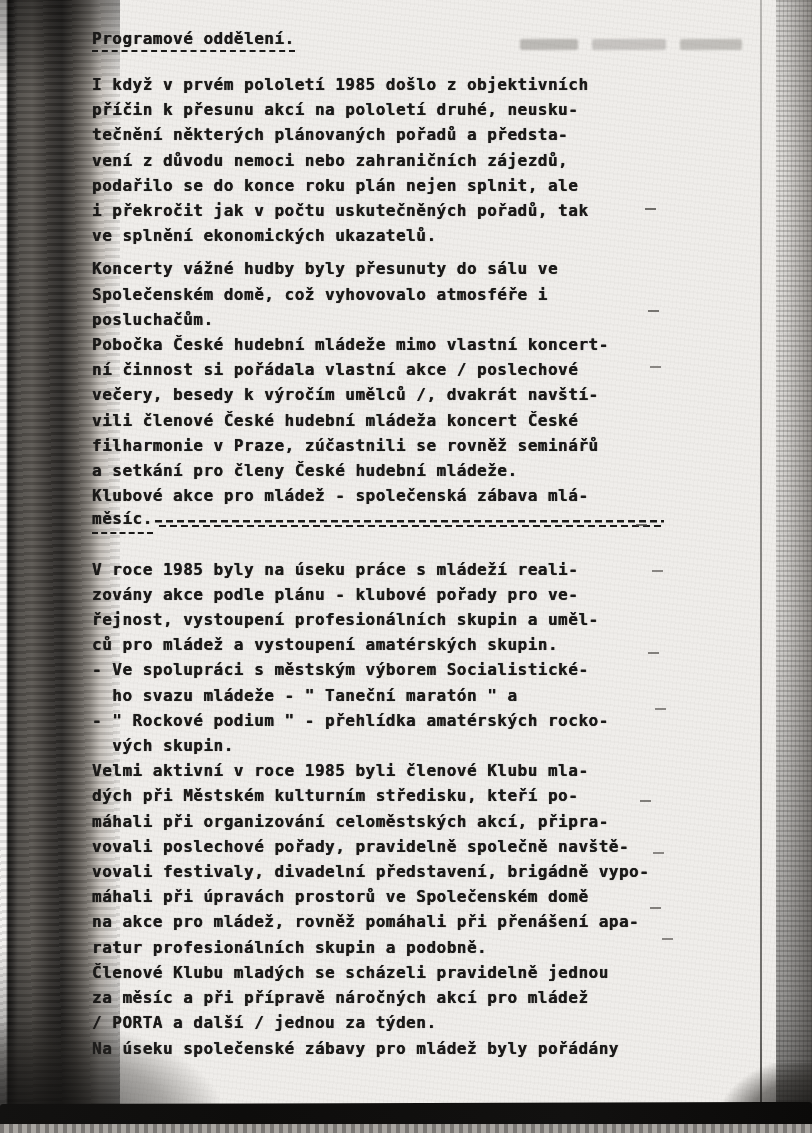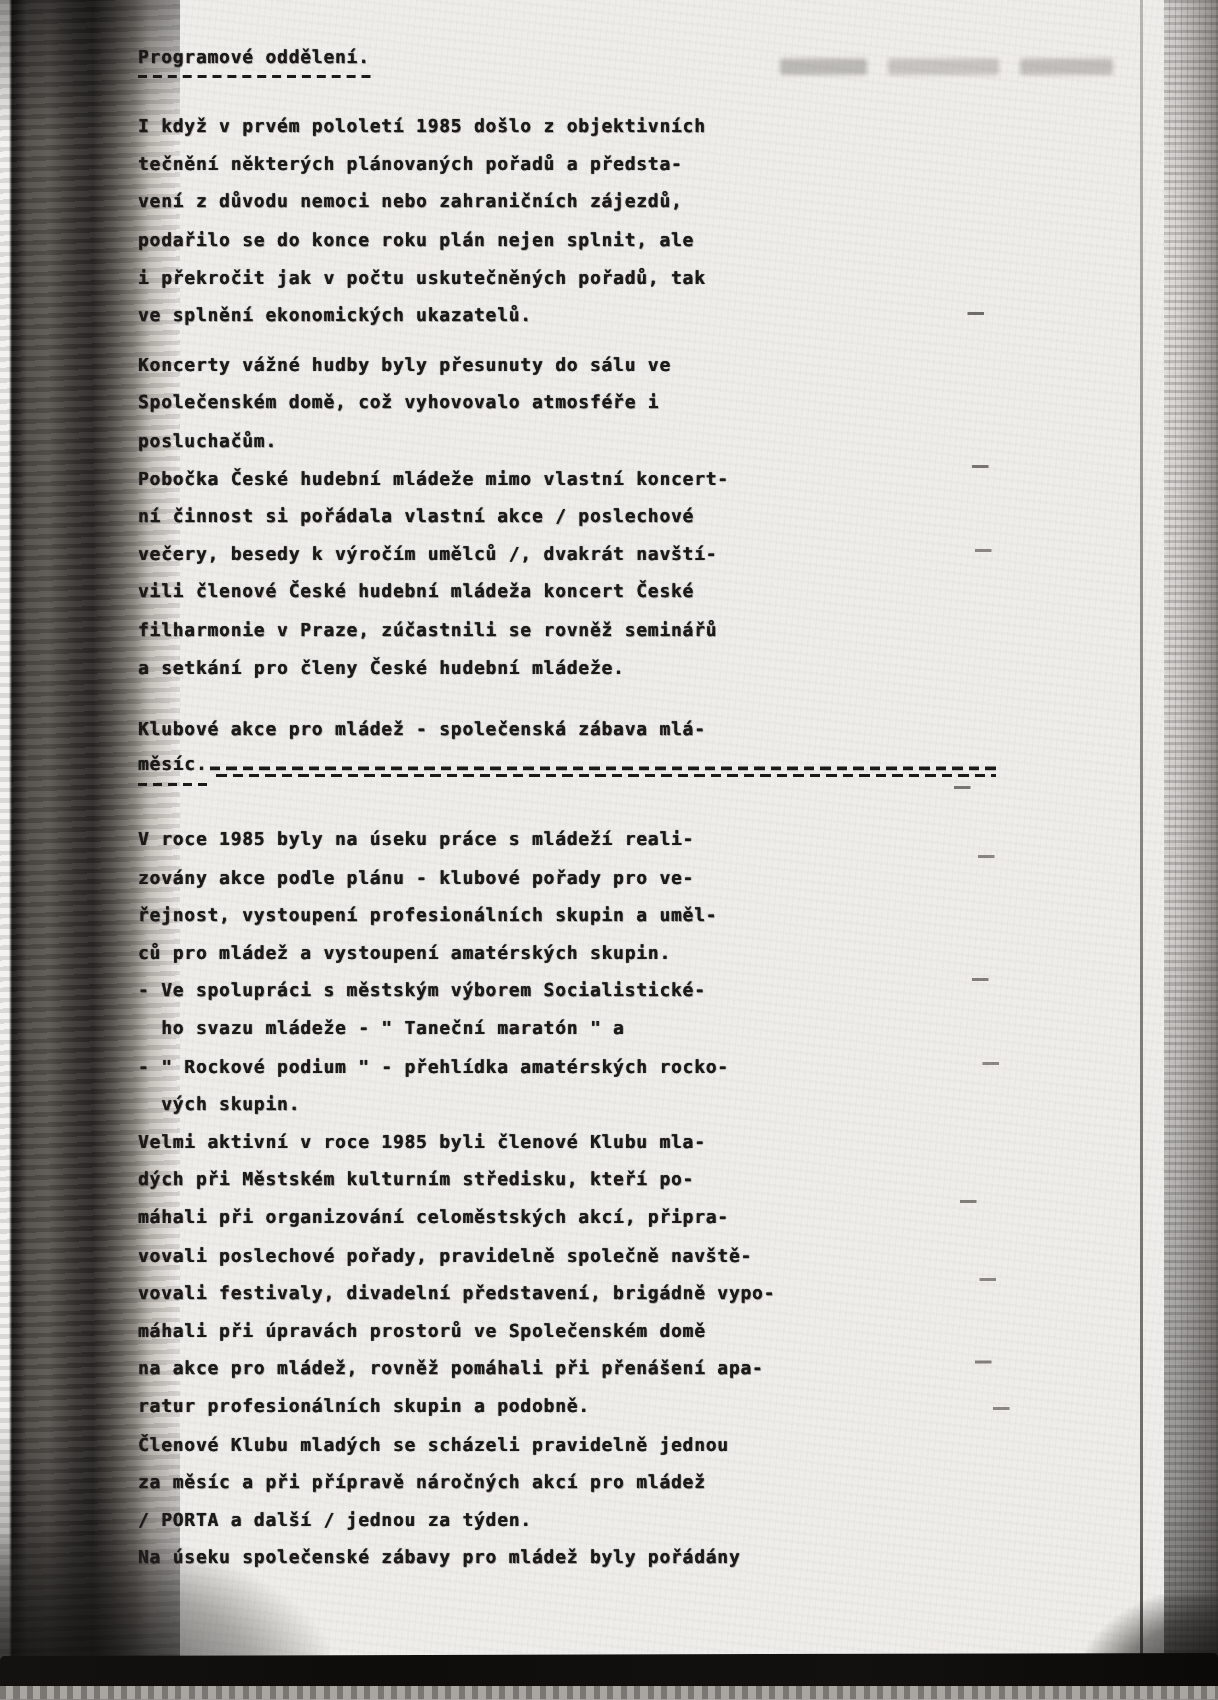--- a/index.html
+++ b/index.html
@@ -79,28 +79,28 @@
       648px 652px 0 0 rgba(70,67,63,.65),
       655px 708px 0 0 rgba(70,67,63,.6),
       640px 800px 0 0 rgba(70,67,63,.65),
       653px 852px 0 0 rgba(70,67,63,.6),
       650px 907px 0 0 rgba(70,67,63,.65),
       662px 938px 0 0 rgba(70,67,63,.6);
   }
   
   .textcol{
     position:absolute;left:92px;top:26px;width:572px;
-    font-size:12px;font-weight:700;line-height:25.2px;
+    font-size:16px;font-weight:700;line-height:25.2px;
     letter-spacing:0.5px;color:#1b1a19;
     text-shadow:0 0 .7px rgba(25,24,22,.95), .5px .4px 0 rgba(25,24,22,.30);
   }
   .tline{white-space:pre;}
   .para.p1{margin-top:20px;}
   .para.p2{margin-top:8px;}
-  .subhead{margin-top:16px;}
+  .subhead{margin-top:0;}
   .para.p3{margin-top:23px;}
   .u-dash{
     display:inline-block;
     border-bottom:2.5px dashed #1b1a19;
     padding-bottom:1px;line-height:21px;
   }
   .hrow{display:flex;align-items:stretch;height:25.2px;}
   .dashfill{
     flex:1;margin-left:2px;
     background:
@@ -124,20 +124,21 @@
     </div>
 
   <div class="textcol">
 
     <div class="title-row">
       <span class="u-dash">Programové oddělení.</span>
     </div>
 
     <div class="para p1">
         <div class="tline">I když v prvém pololetí 1985 došlo z objektivních</div>
+        <div class="tline">příčin k přesunu akcí na pololetí druhé, neusku-</div>
         <div class="tline">tečnění některých plánovaných pořadů a předsta-</div>
         <div class="tline">vení z důvodu nemoci nebo zahraničních zájezdů,</div>
         <div class="tline">podařilo se do konce roku plán nejen splnit, ale</div>
         <div class="tline">i překročit jak v počtu uskutečněných pořadů, tak</div>
         <div class="tline">ve splnění ekonomických ukazatelů.</div>
       </div>
 
     <div class="para p2">
         <div class="tline">Koncerty vážné hudby byly přesunuty do sálu ve</div>
         <div class="tline">Společenském domě, což vyhovovalo atmosféře i</div>

